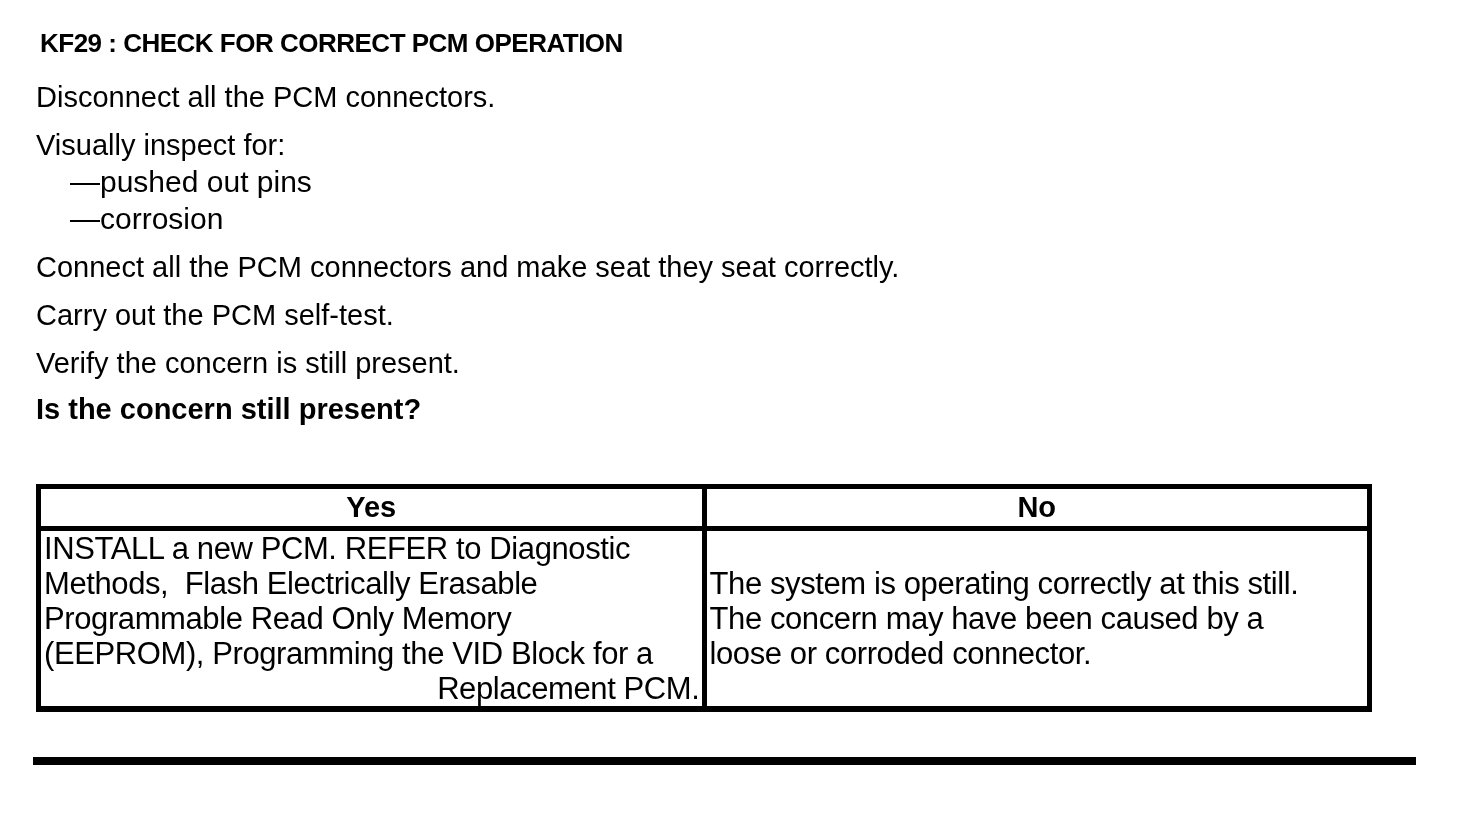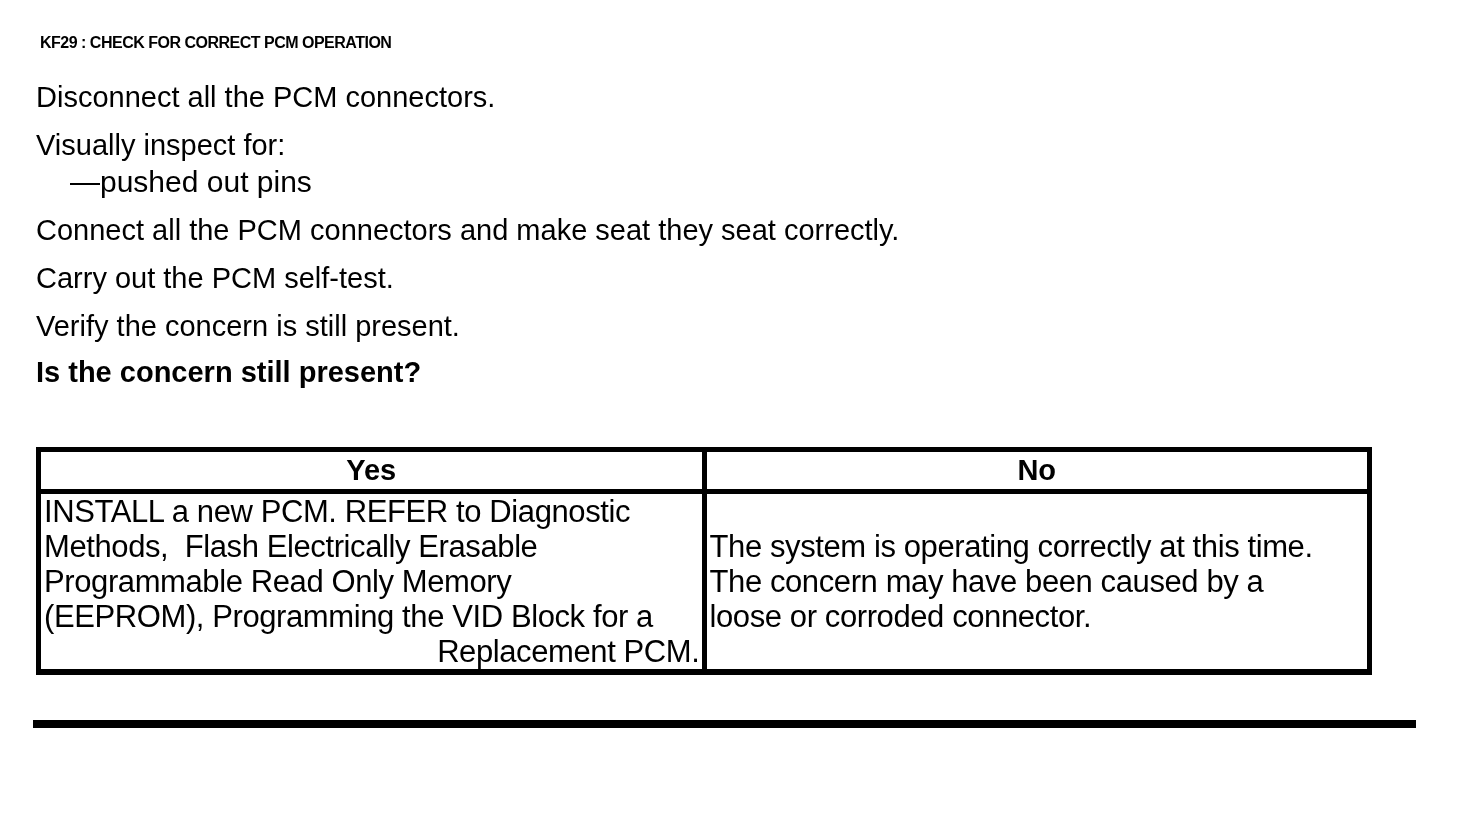--- a/index.html
+++ b/index.html
@@ -7,21 +7,21 @@
   body {
     width: 1472px; height: 814px;
     background: #ffffff; color: #000000;
     font-family: "Liberation Sans", "DejaVu Sans", sans-serif;
     overflow: hidden;
   }
   .page { position: relative; width: 1472px; height: 814px; background: #ffffff; }
 
   .procedure-heading {
     margin: 28px 0 0 40px;
-    font-size: 16px; font-weight: bold;
+    font-size: 26px; font-weight: bold;
     letter-spacing: -0.5px; line-height: 30px;
     white-space: pre;
   }
 
   .step { margin: 14px 0 0 36px; font-size: 29px; line-height: 34px; white-space: pre; }
   .step.first { margin-top: 22px; }
   .inspect-item { margin: 3px 0 0 70px; font-size: 30px; line-height: 34px; white-space: pre; }
   .question { margin: 12px 0 0 36px; font-size: 29px; line-height: 34px; font-weight: bold; white-space: pre; }
 
   table.decision-table {
@@ -53,20 +53,21 @@
 <body>
 
 <div class="page">
 
   <div class="procedure-heading">KF29 : CHECK FOR CORRECT PCM OPERATION</div>
 
   <div class="step first">Disconnect all the PCM connectors.</div>
 
   <div class="step">Visually inspect for:</div>
   <div class="inspect-item">—pushed out pins</div>
+  <div class="inspect-item">—corrosion</div>
 
   <div class="step">Connect all the PCM connectors and make seat they seat correctly.</div>
   <div class="step">Carry out the PCM self-test.</div>
   <div class="step">Verify the concern is still present.</div>
 
   <div class="question">Is the concern still present?</div>
 
   <table class="decision-table">
     <tbody>
         <tr class="header-row">
@@ -75,21 +76,21 @@
     </tr>
     <tr class="body-row">
       <td class="yes-cell">
         <div class="cell-line">INSTALL a new PCM. REFER to Diagnostic</div>
         <div class="cell-line">Methods,  Flash Electrically Erasable</div>
         <div class="cell-line">Programmable Read Only Memory</div>
         <div class="cell-line">(EEPROM), Programming the VID Block for a</div>
         <div class="cell-line">Replacement PCM.</div>
       </td>
       <td class="no-cell">
-        <div class="cell-line">The system is operating correctly at this time.</div>
+        <div class="cell-line">The system is operating correctly at this still.</div>
         <div class="cell-line">The concern may have been caused by a</div>
         <div class="cell-line">loose or corroded connector.</div>
       </td>
     </tr>
   </tbody>
     </table>
 
   <div class="bottom-rule"></div>
 
 </div>

